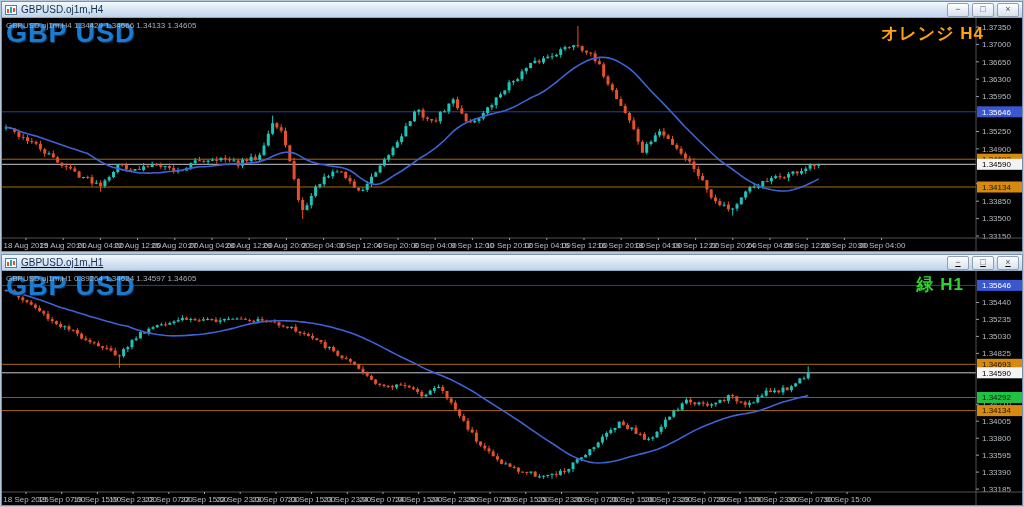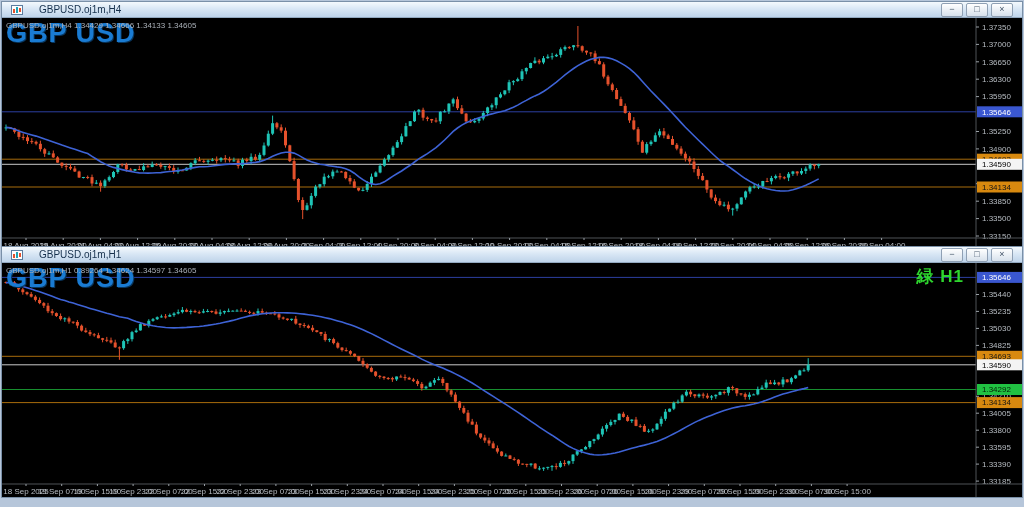--- a/index.html
+++ b/index.html
@@ -1,20 +1,20 @@
 <!DOCTYPE html>
 <html><head>
 <meta charset="utf-8">
 <style>
   html,body{margin:0;padding:0;}
   body{width:1024px;height:507px;background:#b6c6da;font-family:"Liberation Sans",sans-serif;overflow:hidden;position:relative;}
   .window{position:absolute;left:1px;width:1022px;border:1px solid #7a90a8;background:#000;box-sizing:border-box;}
   #win-h4{top:1px;height:251px;}
-  #win-h1{top:246px;height:252px;}
-  .titlebar{height:15px;background:linear-gradient(#f4f9fd,#d9e7f5 45%,#bfd4ea);border-bottom:1px solid #93a9c0;display:flex;align-items:center;padding:0 9px;gap:16px;}
+  #win-h1{top:254px;height:252px;text-decoration:underline;}
+  .titlebar{height:15px;background:linear-gradient(#f4f9fd,#d9e7f5 45%,#bfd4ea);border-bottom:1px solid #93a9c0;display:flex;align-items:center;padding:0 3px;gap:4px;}
   .title-text{font-size:10px;color:#16304c;line-height:15px;white-space:nowrap;}
   .win-buttons{margin-left:auto;display:flex;gap:3px;}
   .win-btn{width:20px;height:12px;border:1px solid #8fa0b4;border-radius:2px;background:linear-gradient(#ffffff,#d7e1ec);font-size:9px;line-height:11px;text-align:center;color:#45566a;cursor:default;}
   .chart{position:relative;background:#000;overflow:hidden;}
   .chart svg{position:absolute;left:0;top:0;display:block;}
   svg text{font-family:"Liberation Sans",sans-serif;}
   .watermark{position:absolute;left:4px;top:0px;font-size:27px;font-weight:bold;color:#1a7bd2;letter-spacing:1px;z-index:1;text-shadow:1px 1px 0 #08365e;}
   .info-line{position:absolute;left:4px;top:3px;font-size:8px;color:#aab0b8;z-index:2;white-space:nowrap;}
   .corner-label{position:absolute;font-size:17px;font-weight:bold;z-index:2;white-space:nowrap;letter-spacing:1px;}
   #corner-h4{right:38px;top:4px;}
@@ -507,20 +507,21 @@
           <line x1="805.2" y1="220" x2="805.2" y2="222" stroke="#9aa0a6"></line>
           <text x="805.2" y="230" fill="#b7bcc2" font-size="8" text-anchor="middle">25 Sep 12:00</text>
           <line x1="842.4" y1="220" x2="842.4" y2="222" stroke="#9aa0a6"></line>
           <text x="842.4" y="230" fill="#b7bcc2" font-size="8" text-anchor="middle">26 Sep 20:00</text>
           <line x1="879.6" y1="220" x2="879.6" y2="222" stroke="#9aa0a6"></line>
           <text x="879.6" y="230" fill="#b7bcc2" font-size="8" text-anchor="middle">30 Sep 04:00</text>
         </g>
       </svg>
     <div class="watermark">GBP USD</div>
     <div class="info-line">GBPUSD.oj1m,H4 1.34429 1.34666 1.34133 1.34605</div>
+    <div class="corner-label" id="corner-h4" style="color: rgb(255, 161, 20);">オレンジ H4</div>
   </div>
 </div>
 
 <div class="window" id="win-h1">
   <div class="titlebar">
     <svg width="12" height="10">
         <rect x="0.5" y="0.5" width="11" height="9" fill="#fdfefe" stroke="#5b7da0"></rect>
         <rect x="2" y="4" width="2" height="4" fill="#e5512c"></rect>
         <rect x="5" y="2" width="2" height="6" fill="#1fa4b6"></rect>
         <rect x="8" y="3" width="2" height="4" fill="#e5512c"></rect>

